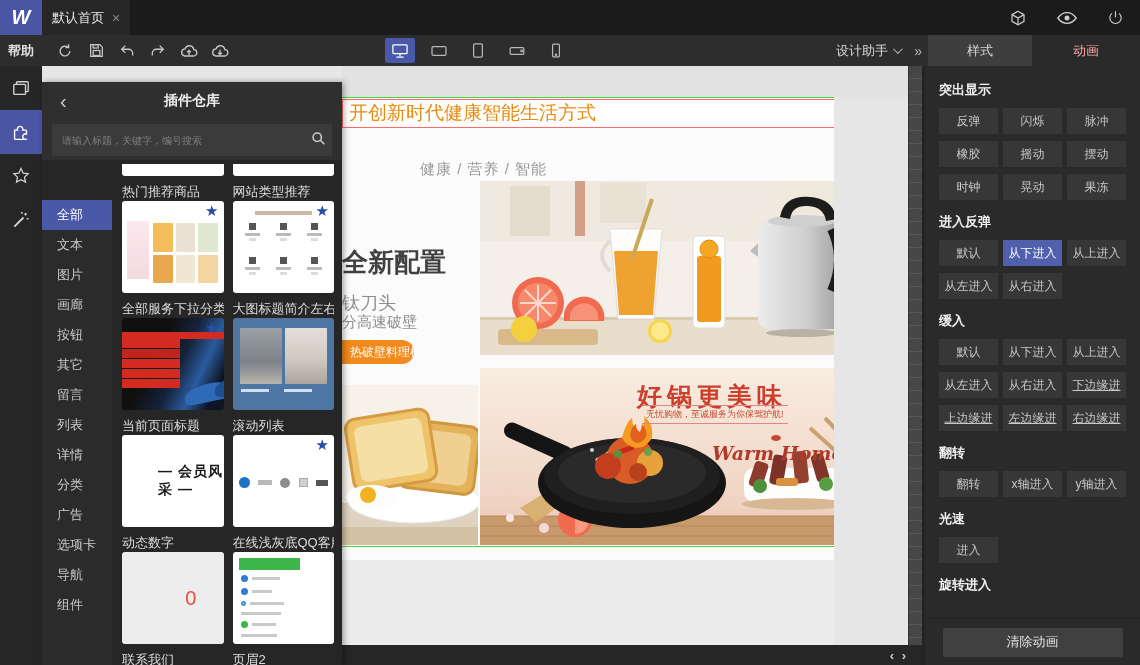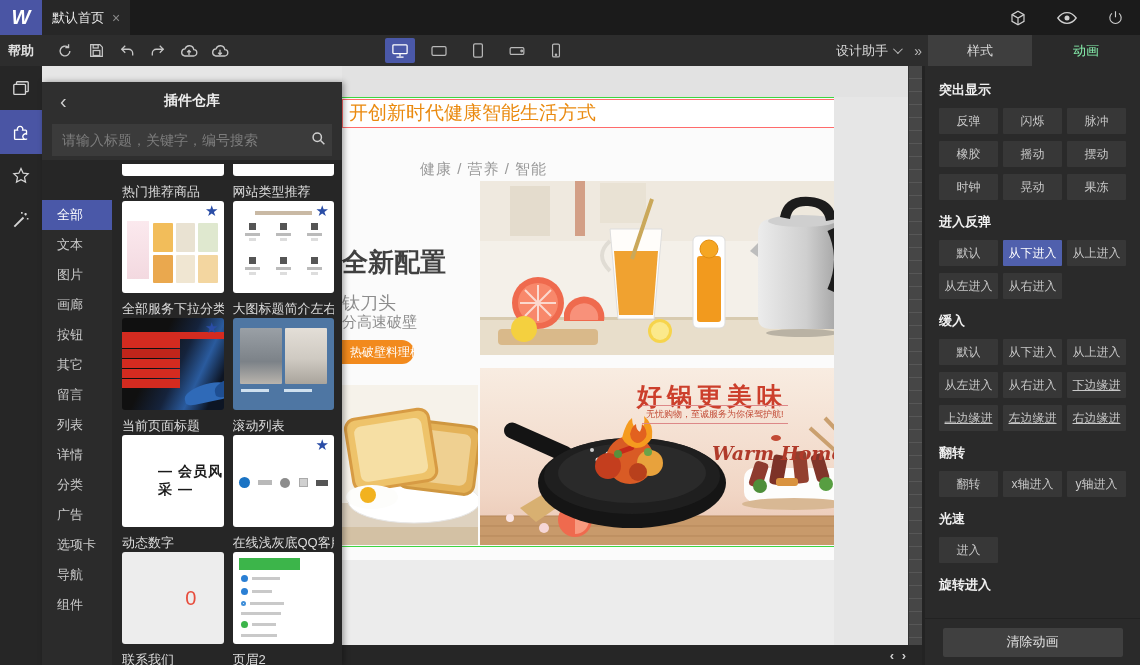--- a/index.html
+++ b/index.html
@@ -25,21 +25,21 @@
   #device-group{position:absolute;left:385px;top:0;height:31px;display:flex;align-items:center;gap:9px;}
   .dev{width:30px;height:25px;display:flex;align-items:center;justify-content:center;border-radius:2px;}
   .dev svg{display:block;stroke:#b9b9b9;fill:none;stroke-width:1.4;}
   .dev.active{background:#4a58a8;}
   .dev.active svg{stroke:#fff;}
   #assistant{position:absolute;right:240px;top:0;height:31px;display:flex;align-items:center;gap:5px;color:#d8d8d8;font-size:13px;}
   #assistant .caret{width:7px;height:7px;border-right:1.5px solid #b9b9b9;border-bottom:1.5px solid #b9b9b9;transform:rotate(45deg) translateY(-2px);}
   #more-chev{position:absolute;right:218px;top:0;height:31px;display:flex;align-items:center;color:#b9b9b9;font-size:14px;}
   #tab-style{position:absolute;right:108px;top:0;width:104px;height:31px;background:#3e3e3e;color:#dadada;
     font-size:13px;display:flex;align-items:center;justify-content:center;}
-  #tab-anim{position:absolute;right:0;top:0;width:108px;height:31px;background:#2a2a2a;color:#86efac;
+  #tab-anim{position:absolute;right:0;top:0;width:108px;height:31px;background:#2a2a2a;color:#fca5a5;
     font-size:13px;display:flex;align-items:center;justify-content:center;}
 
   
   #rail{position:absolute;left:0;top:66px;width:42px;height:599px;background:#262626;}
   .rail-btn{width:42px;height:44px;display:flex;align-items:center;justify-content:center;}
   .rail-btn svg{display:block;stroke:#d5d5d5;fill:none;stroke-width:1.5;}
   .rail-btn.active{background:#4a55a4;}
   .rail-btn.active svg{stroke:#fff;}
 
   
@@ -71,21 +71,21 @@
     display:flex;align-items:center;justify-content:flex-end;padding-right:14px;}
   #code-icon{color:#cfcfcf;font-size:13px;font-weight:bold;letter-spacing:2px;}
 
   
   #panel{position:absolute;left:42px;top:82px;width:300px;height:583px;background:#2f2f2f;z-index:10;
     box-shadow:2px 0 6px rgba(0,0,0,.35);display:flex;flex-direction:column;}
   #panel-head{height:38px;display:flex;align-items:center;position:relative;flex:none;}
   #panel-back{position:absolute;left:18px;top:0;height:38px;display:flex;align-items:center;color:#cfcfcf;font-size:20px;}
   #panel-title{width:100%;text-align:center;color:#ededed;font-size:14px;font-weight:bold;}
   #panel-search{height:40px;flex:none;position:relative;padding:4px 10px;}
-  #search-input{width:100%;height:32px;background:#3b3b3b;border:none;outline:none;color:#bbb;font-size:14px;padding:0 34px 0 10px;}
+  #search-input{width:100%;height:32px;background:#3b3b3b;border:none;outline:none;color:#bbb;font-size:10px;padding:0 34px 0 10px;}
   #search-input::placeholder{color:#7d7d7d;}
   #search-btn{position:absolute;right:16px;top:11px;}
   #search-btn svg{display:block;stroke:#cfcfcf;fill:none;stroke-width:1.8;}
   #panel-body{flex:1;display:flex;overflow:hidden;background:#262626;}
   #cat-col{width:70px;flex:none;background:#2b2b2b;margin-top:40px;}
   .cat{height:30px;line-height:30px;padding-left:15px;color:#c9c9c9;font-size:13px;white-space:nowrap;}
   .cat.active{background:#4a58a8;color:#fff;}
   #grid{flex:1;padding:4px 8px 0 10px;display:grid;grid-template-columns:1fr 1fr;column-gap:9px;row-gap:6px;
     align-content:start;overflow:hidden;}
   .plugin{min-width:0;}

